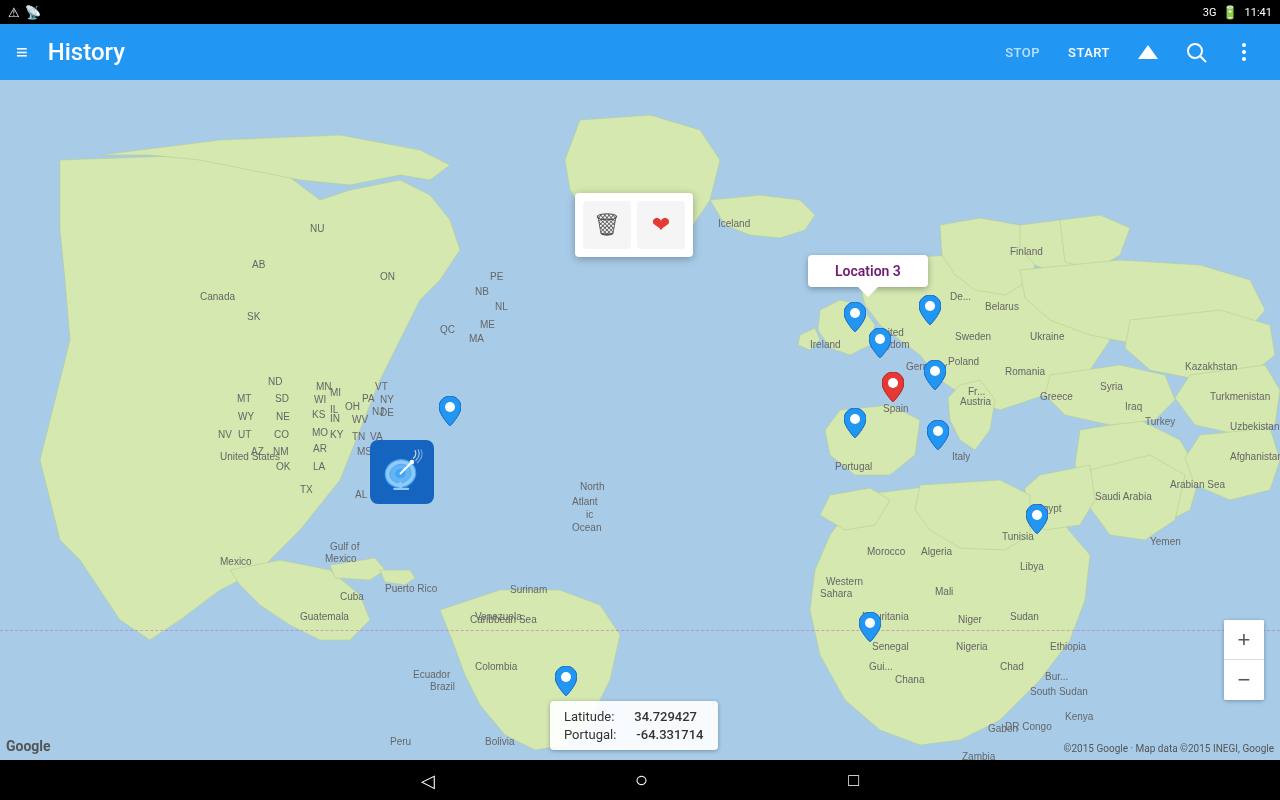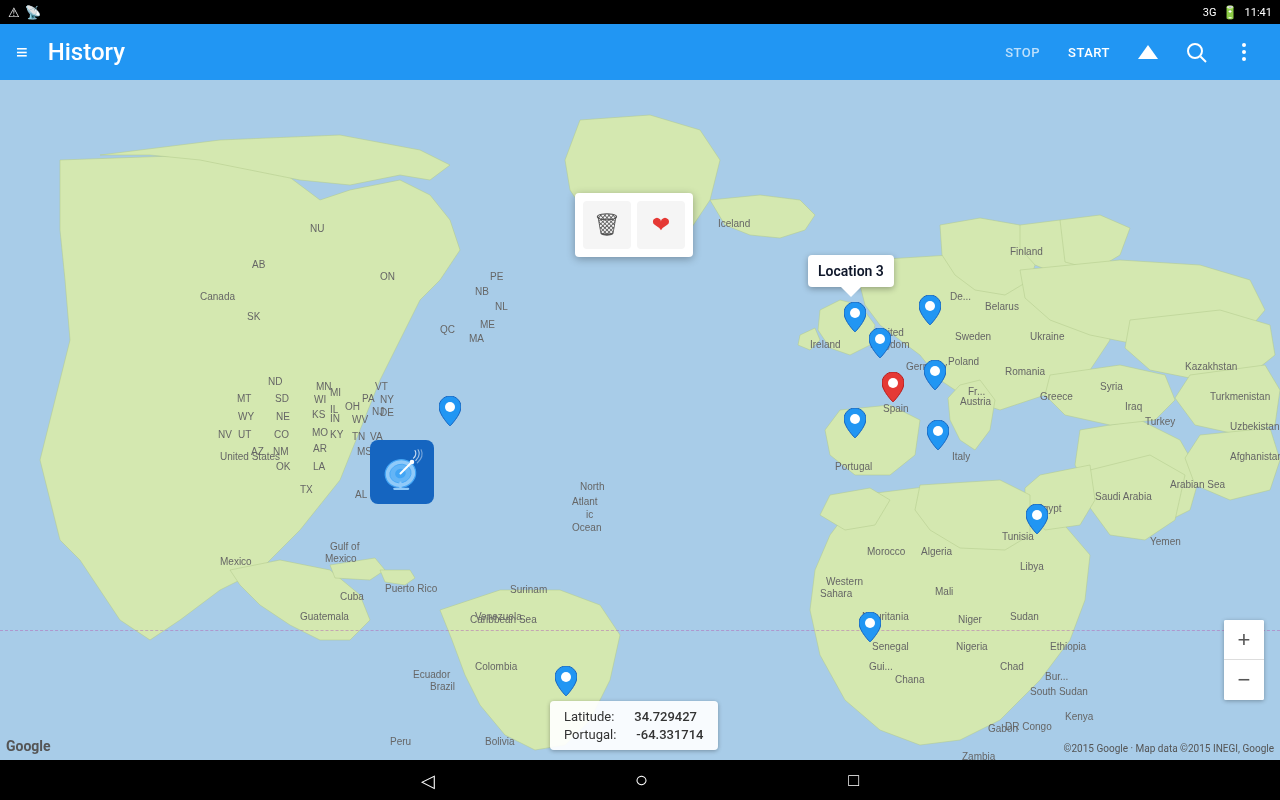--- a/index.html
+++ b/index.html
@@ -77,24 +77,24 @@
     }
     .popup-btn.trash { color: #555; }
     .popup-btn.heart { color: #e53935; }
 
     
     .location-bubble {
       position: absolute;
       background: #fff;
       border-radius: 4px;
       box-shadow: 0 2px 6px rgba(0,0,0,0.3);
-      padding: 8px 10px;
+      padding: 8px 27px;
       font-size: 14px;
       font-weight: 600;
-      color: #0f172a;
+      color: #701a75;
       z-index: 100;
     }
     .location-bubble::after {
       content: '';
       position: absolute;
       bottom: -10px;
       left: 50%;
       transform: translateX(-50%);
       border: 10px solid transparent;
       border-top: 10px solid #fff;

